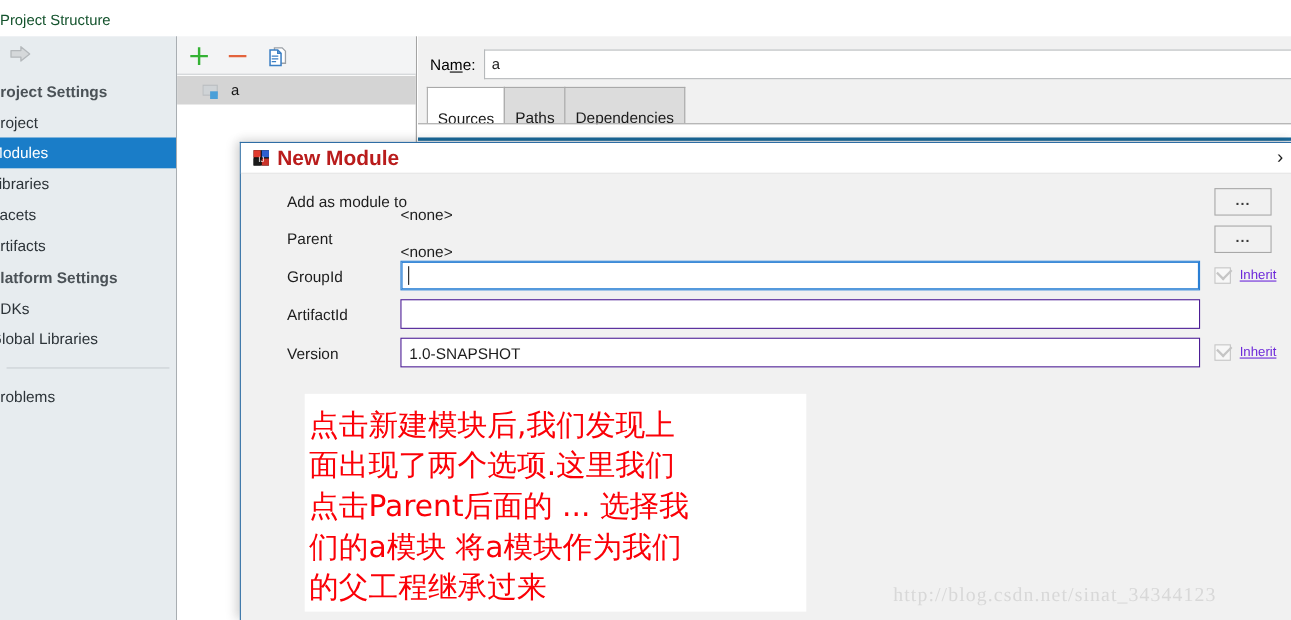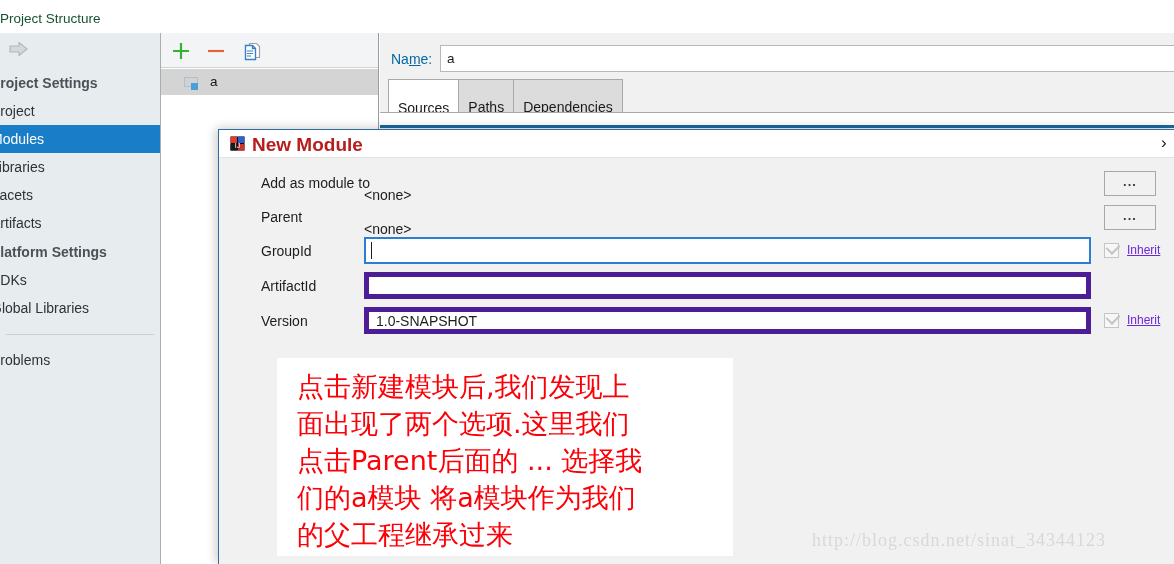--- a/index.html
+++ b/index.html
@@ -146,21 +146,21 @@
   }
   #name-row {
     position: absolute;
     left: 0; top: 12px;
     width: 794px; height: 30px;
   }
   #name-label {
     position: absolute;
     left: 11px; top: 6px;
     font-size: 14px;
-    color: #0369a1;
+    color: #000000;
   }
   #name-label u { text-decoration: underline; }
   #name-input {
     position: absolute;
     left: 60px; top: 0px;
     width: 734px; height: 27px;
     background: #ffffff;
     border: 1px solid #b6b9bb;
     border-right: none;
     box-sizing: border-box;
@@ -281,21 +281,21 @@
     color: #1d1d1d;
     padding: 0 7px;
     line-height: 25px;
   }
   .form-field.focused {
     border: 1px solid #2a7fd4;
     outline: 1px solid #2a7fd4;
     outline-offset: -2px;
   }
   .form-field.plain {
-    border: 5px solid #4c1d95;
+    border: 1px solid #4c1d95;
   }
   #groupid-caret {
     position: absolute;
     left: 152px;
     width: 1px;
     height: 17px;
     background: #1d1d1d;
   }
   .dots-btn {
     position: absolute;
@@ -342,21 +342,21 @@
     text-decoration: underline;
   }
 
   
   #annotation {
     position: absolute;
     left: 277px; top: 358px;
     width: 456px; height: 198px;
     background: #ffffff;
     box-sizing: border-box;
-    padding: 10px 14px 0 20px;
+    padding: 10px 14px 0 4px;
   }
   #annotation-text {
     color: #fb0007;
     font-size: 27px;
     line-height: 37px;
     font-family: "DejaVu Sans", "Liberation Sans", sans-serif;
     letter-spacing: 0px;
     white-space: pre-wrap;
     font-weight: 500;
   }

